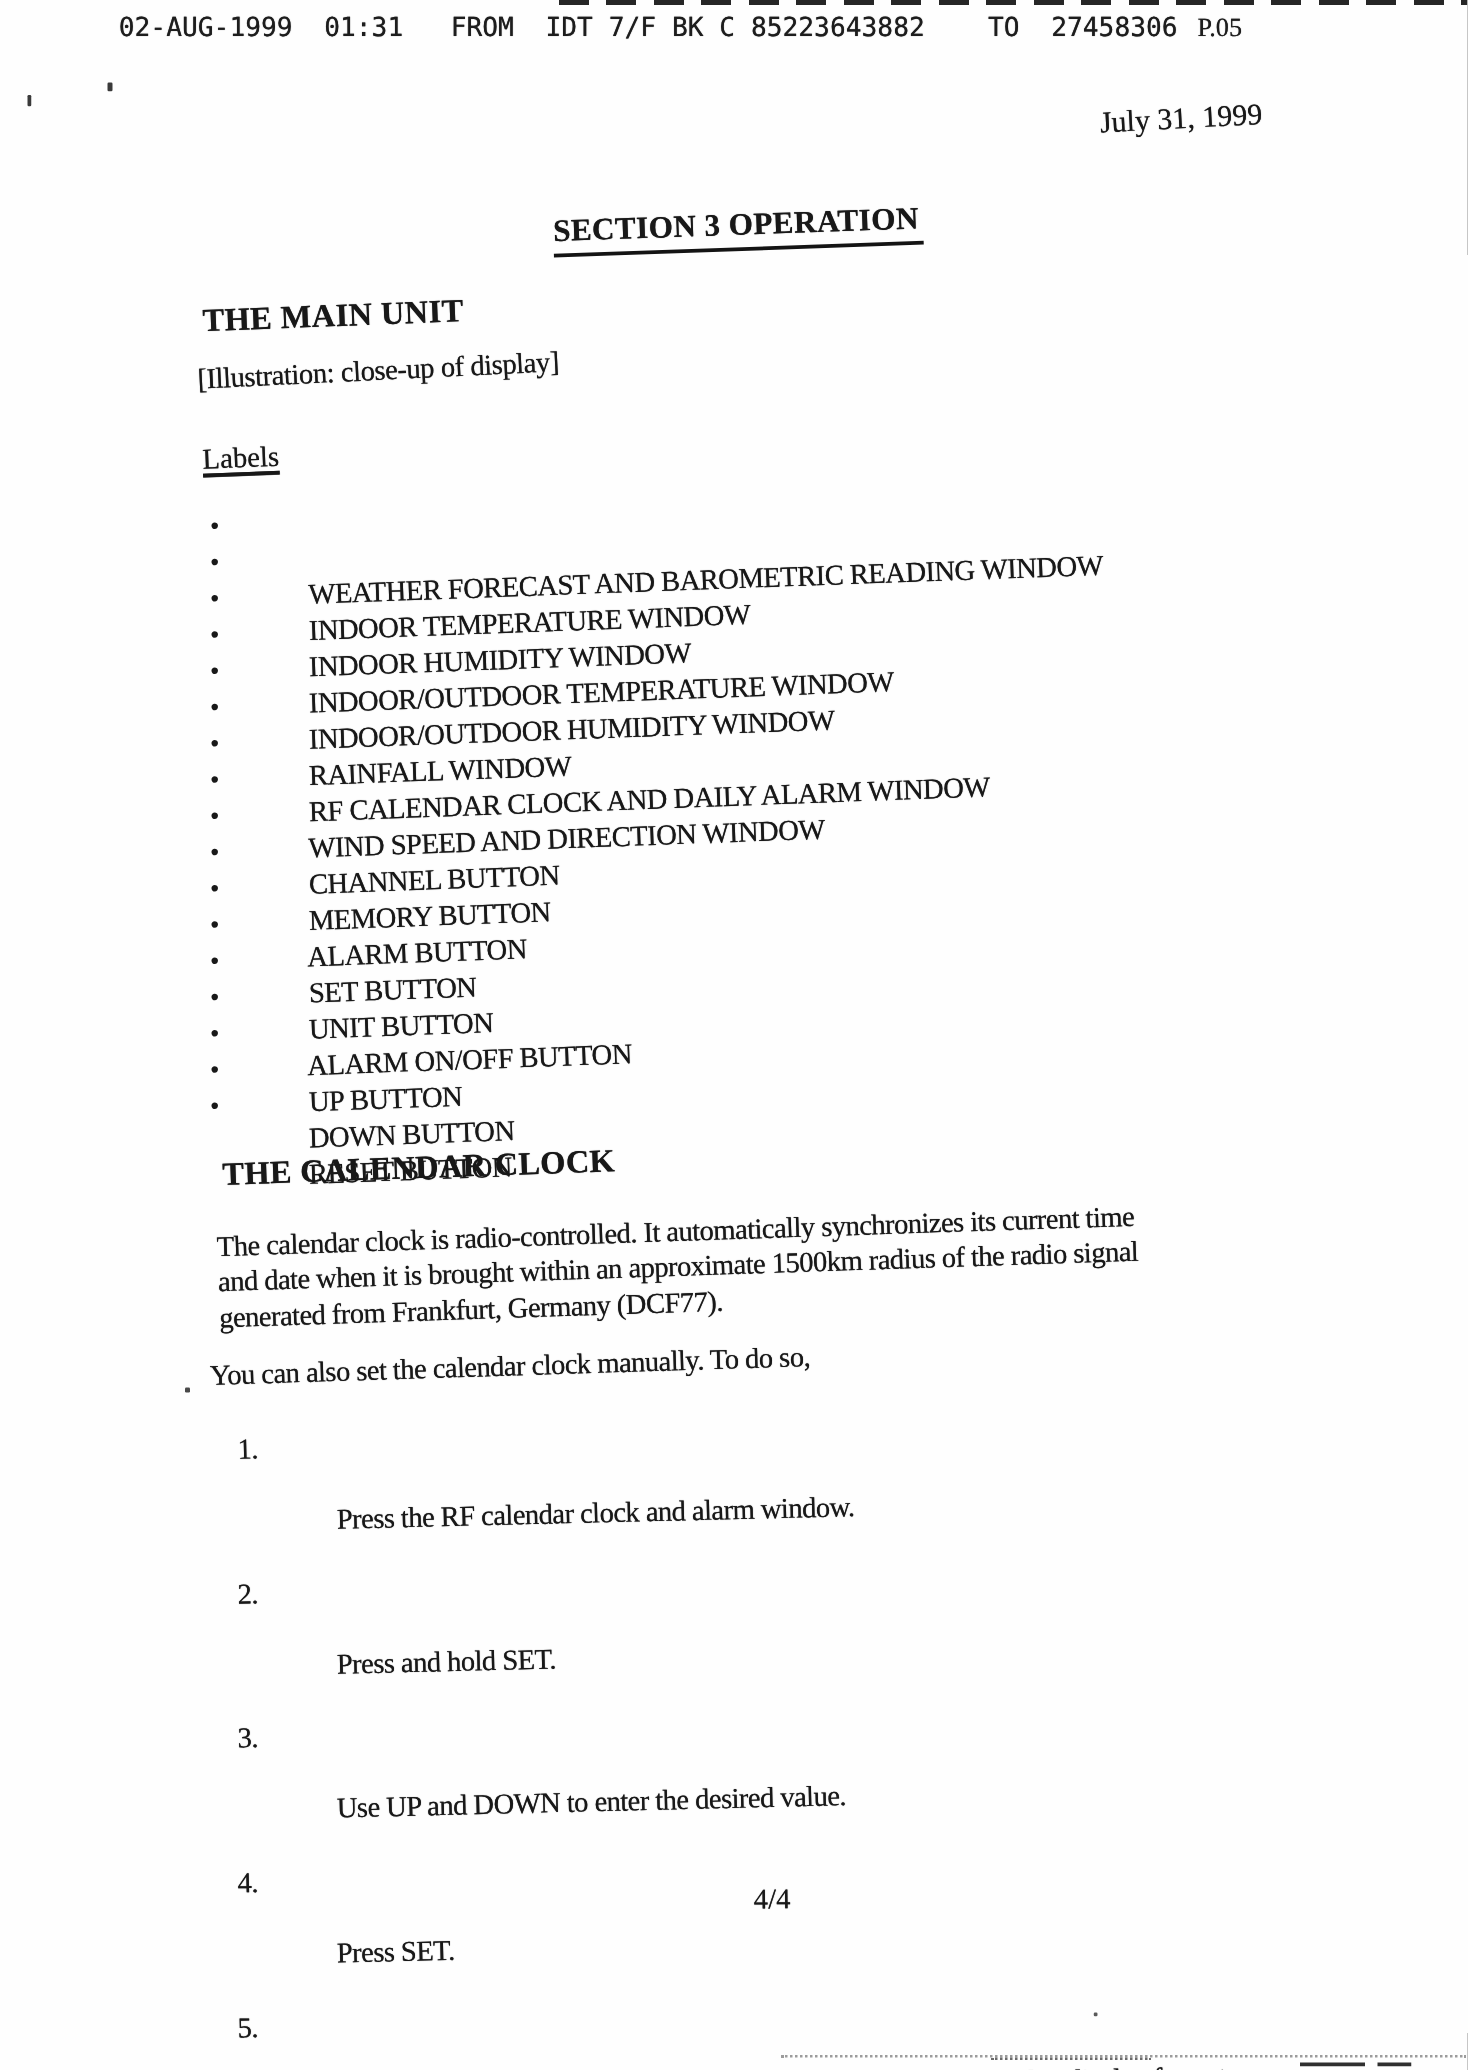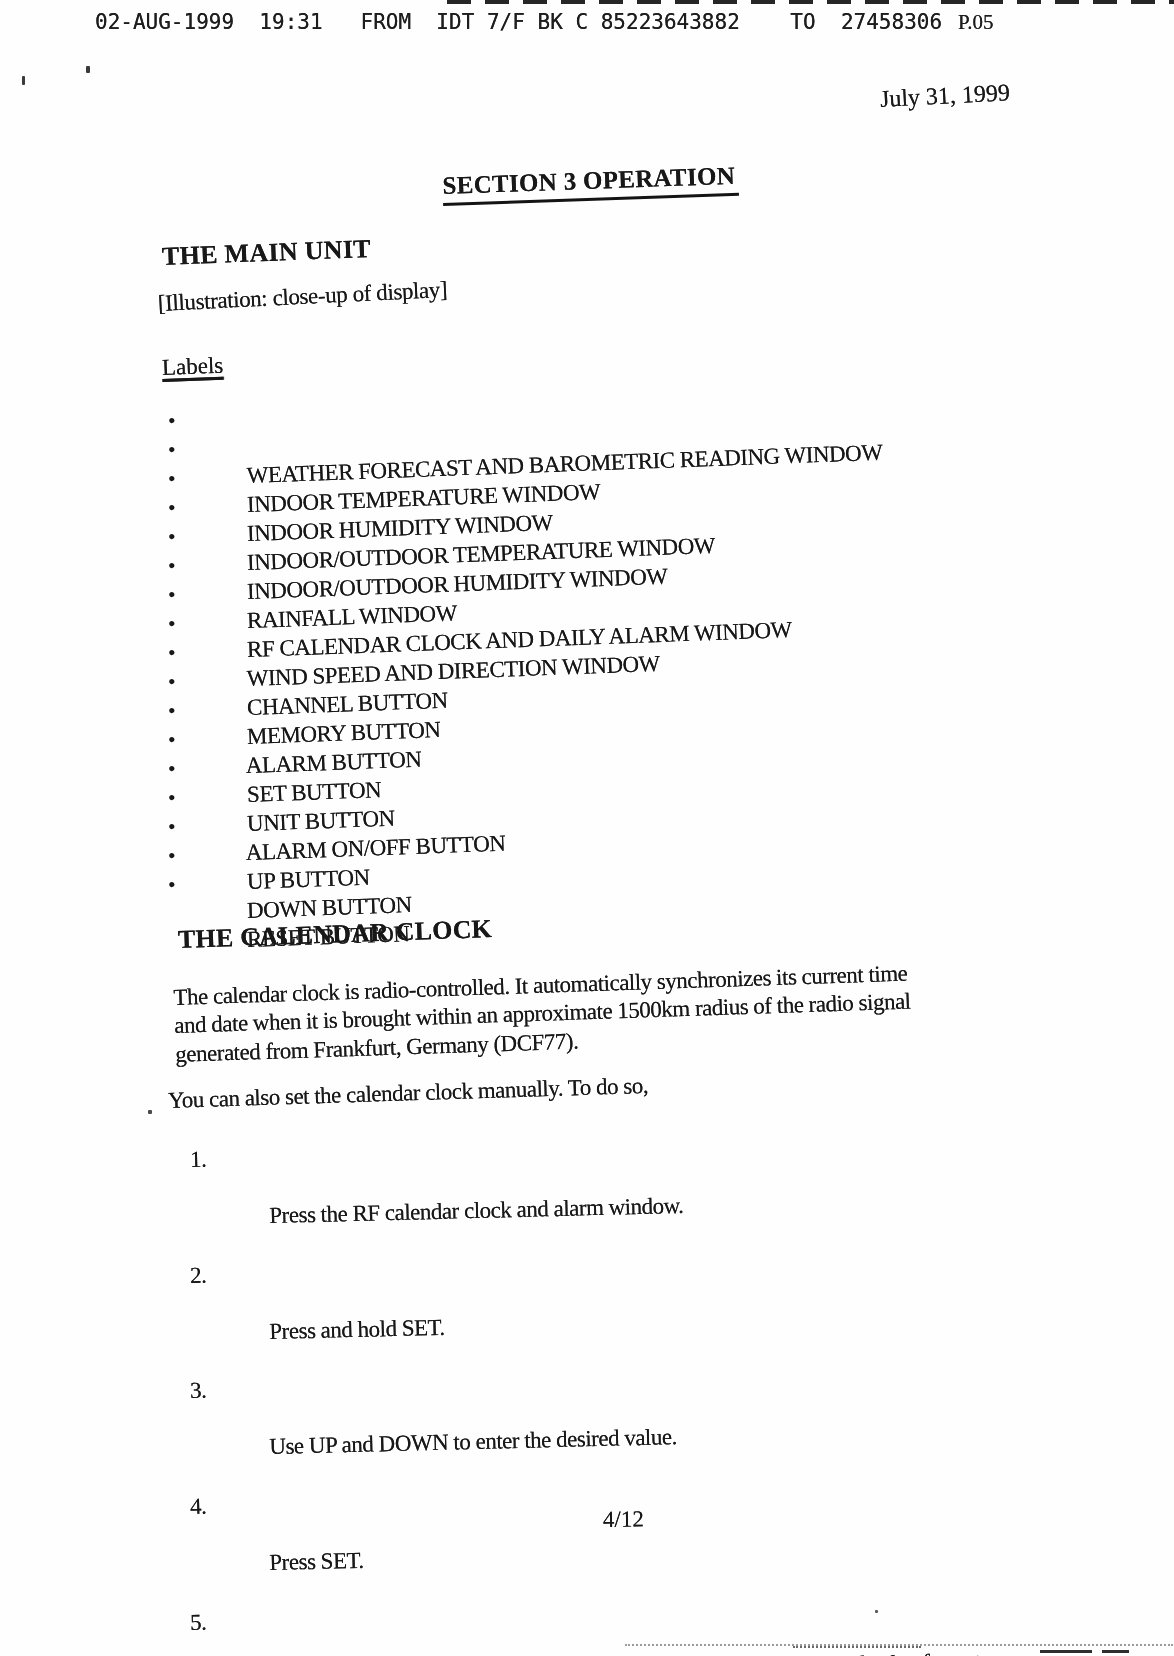--- a/index.html
+++ b/index.html
@@ -95,21 +95,21 @@
   .bdash1 { left:1040px; width:52px; }
   .bdash2 { left:1102px; width:27px; }
 </style>
 </head>
 <body>
 
 <div class="page">
 
   <div class="top-dashes"></div>
 
-  <div class="fax-line ink">02-AUG-1999  19:31   FROM  IDT 7/F BK C 85223643882    TO  27458306</div>
+  <div class="fax-line ink">02-AUG-1999  01:31   FROM  IDT 7/F BK C 85223643882    TO  27458306</div>
   <div class="fax-code ink">P.05</div>
 
   <div class="t date ink">July 31, 1999</div>
 
   <div class="t title ink">SECTION 3 OPERATION</div>
 
   <div class="t h-mainunit ink">THE MAIN UNIT</div>
 
   <div class="t illus ink">[Illustration: close-up of display]</div>
 
@@ -235,21 +235,21 @@
 
       <li>
         <span class="step-num ink">5.</span>
         <span class="ink">Repeat from Step 3 to finish all the settings for the clock, calendar, display formats,
 alarm clock and display language of the day-of-the-week. You can choose English,
 French, German, Italian or Spanish.</span>
       </li>
 
     </ol>
 
-  <div class="t footer ink">4/12</div>
+  <div class="t footer ink">4/4</div>
 
   <div class="speck sp1"></div>
   <div class="speck sp2"></div>
   <div class="speck sp3"></div>
   <div class="speck sp4"></div>
   <div class="bottom-dotline"></div>
   <div class="bottom-dot-mid"></div>
   <div class="bdash bdash1"></div>
   <div class="bdash bdash2"></div>
 

